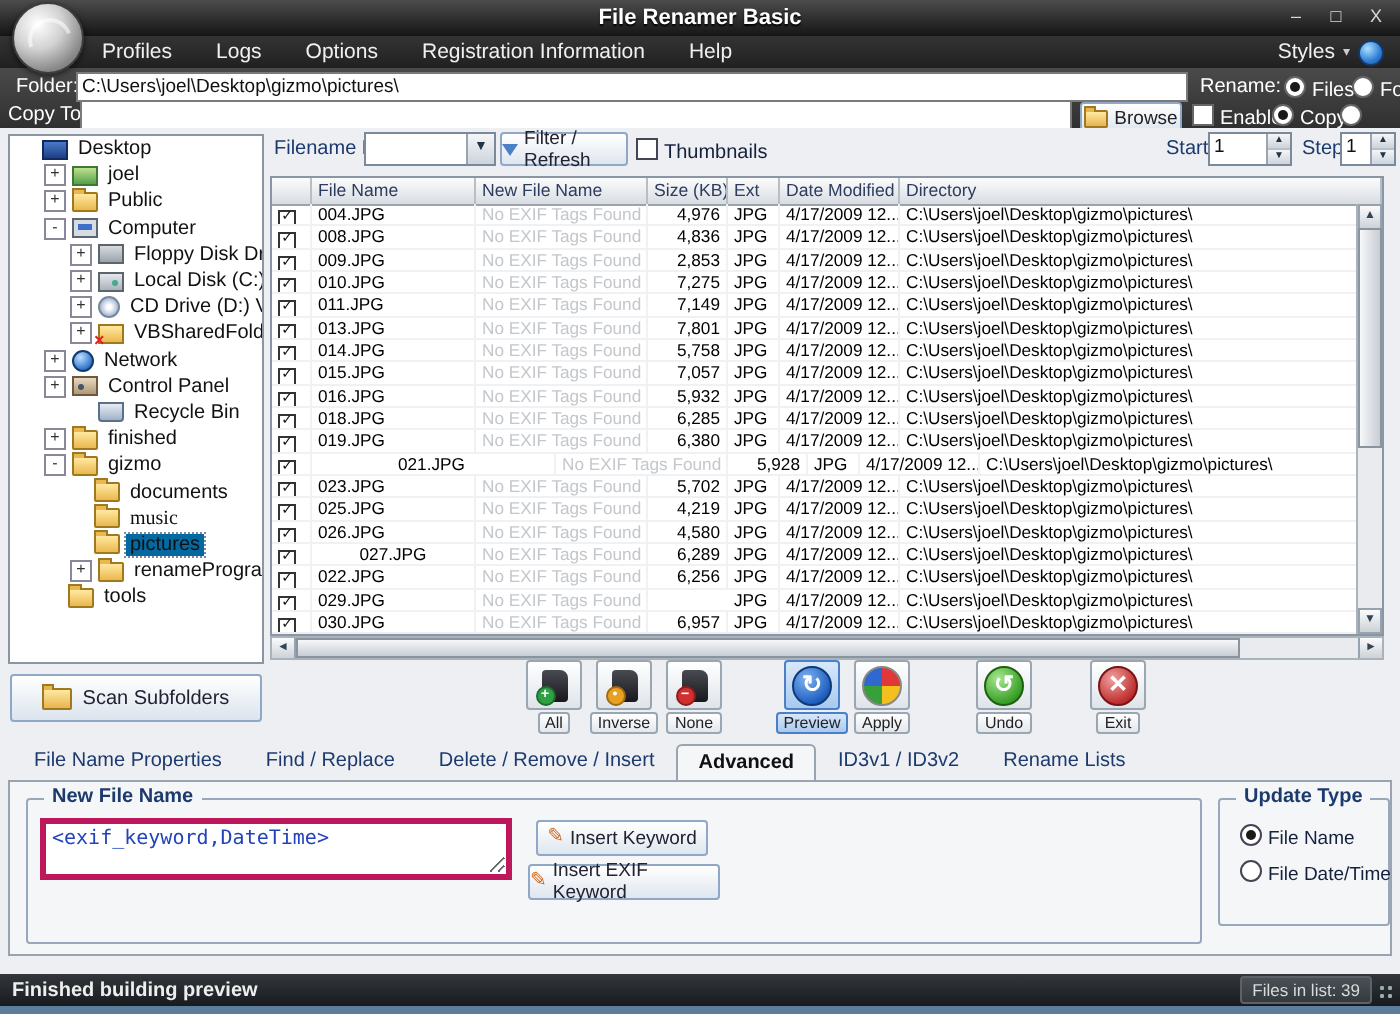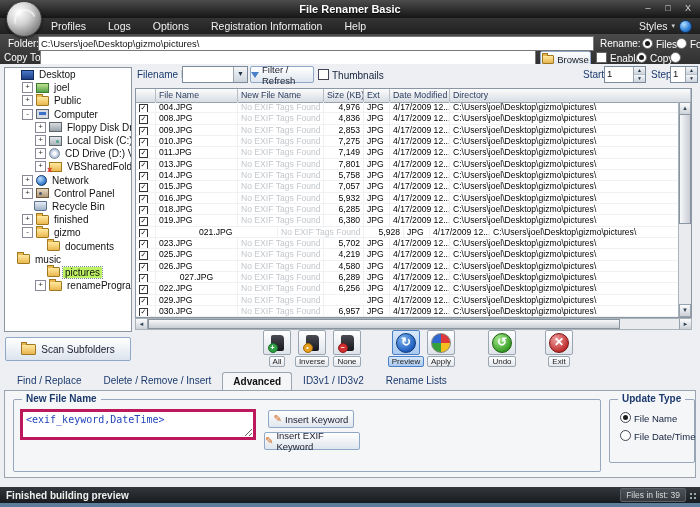--- a/index.html
+++ b/index.html
@@ -49,21 +49,21 @@
   .ti-disk{background:linear-gradient(#e4e8ec,#aab2ba);border:1px solid #5c646c}
   .ti-disk:before{content:"";position:absolute;right:2px;top:3px;width:3px;height:3px;border-radius:50%;background:#4a8}
   .ti-cd{width:11px;height:11px;border-radius:50%;background:radial-gradient(circle,#fff 18%,#b8c8dc 60%,#8fa4c0);border:1px solid #78889c}
   .ti-shared{background:linear-gradient(#ffe9a0,#eab84e);border:1px solid #a07820}
   .ti-shared:after{content:"×";position:absolute;left:-3px;bottom:-4px;color:#d22;font-weight:bold;font-size:9px}
   .ti-network{background:radial-gradient(circle at 35% 30%,#bfe0ff,#3a7fd0 65%,#1c4f90);border:1px solid #123a6e;border-radius:50%;width:11px;height:11px}
   .ti-control{background:linear-gradient(#e8d8c0,#b09878);border:1px solid #70583c}
   .ti-control:before{content:"";position:absolute;left:2px;top:3px;width:3px;height:3px;border-radius:50%;background:#456}
   .ti-recycle{background:linear-gradient(#e6ecf4,#9fb2c8);border:1px solid #5a708c;border-radius:0 0 2px 2px}
   .tlab{padding:0 2px}
-  .tsel .tlab{background:#bef264;outline:1px dotted #7a8aa0}
+  .tsel .tlab{background:#0369a1;outline:1px dotted #7a8aa0}
   
   .flabel{position:absolute;font-size:10px}
   .combo{position:absolute;left:182px;top:2px;width:64px;height:15px;background:#fff;border:1px solid #7a8a9a;display:flex}
   .combo .dd{margin-left:auto;width:13px;background:linear-gradient(#f4f6f8,#cdd4dc);border-left:1px solid #9aa4ae;font-size:7px;line-height:14px;text-align:center;color:#234}
   .fbtn{position:absolute;left:250px;top:2px;width:62px;height:15px;border:1px solid #8fa8c8;border-radius:2px;background:linear-gradient(#ffffff,#dfe6ee);font-size:9.5px;color:#223;display:flex;align-items:center;justify-content:center;gap:3px}
   .funnel{width:0;height:0;border-left:4px solid transparent;border-right:4px solid transparent;border-top:6px solid #4a80c8}
   .spin{position:absolute;top:2px;height:15px;background:#fff;border:1px solid #7a8a9a;display:flex}
   .spin .val{flex:1;font-size:9.5px;padding:1px 2px;color:#111}
   .spin .ud{width:11px;display:flex;flex-direction:column;border-left:1px solid #9aa4ae}
   .spin .ud span{flex:1;background:linear-gradient(#f4f6f8,#cdd4dc);font-size:5px;line-height:6px;text-align:center;color:#234;border-bottom:1px solid #b8c0c8}
@@ -219,54 +219,59 @@
         <div class="trow" style="padding-left: 17px;">
           <span class="exp">+</span>
           <span class="ti ti-network"></span>
           <span class="tlab">Network</span>
         </div>
         <div class="trow" style="padding-left: 17px;">
           <span class="exp">+</span>
           <span class="ti ti-control"></span>
           <span class="tlab">Control Panel</span>
         </div>
-        <div class="trow" style="padding-left: 17px; text-align: center;">
+        <div class="trow" style="padding-left: 32px; text-align: center;">
           <span class="expsp"></span>
           <span class="ti ti-recycle"></span>
           <span class="tlab">Recycle Bin</span>
         </div>
         <div class="trow" style="padding-left: 17px;">
           <span class="exp">+</span>
           <span class="ti ti-folder"></span>
           <span class="tlab">finished</span>
         </div>
         <div class="trow" style="padding-left: 17px;">
           <span class="exp">-</span>
           <span class="ti ti-folder"></span>
           <span class="tlab">gizmo</span>
         </div>
         <div class="trow" style="padding-left: 30px;">
           <span class="expsp"></span>
           <span class="ti ti-folder"></span>
           <span class="tlab">documents</span>
         </div>
-        <div class="trow" style="">
+        <div class="trow" style="padding-left: 30px; font-family: Liberation Serif, serif;">
           <span class="expsp"></span>
           <span class="ti ti-folder"></span>
           <span class="tlab">music</span>
         </div>
         <div class="trow tsel" style="padding-left: 30px;">
           <span class="expsp"></span>
           <span class="ti ti-folder"></span>
           <span class="tlab">pictures</span>
         </div>
         <div class="trow" style="padding-left: 30px;">
           <span class="exp">+</span>
           <span class="ti ti-folder"></span>
           <span class="tlab">renamePrograms</span>
+        </div>
+        <div class="trow" style="padding-left: 17px;">
+          <span class="expsp"></span>
+          <span class="ti ti-folder"></span>
+          <span class="tlab">tools</span>
         </div>
       </div>
 
     <span class="flabel navy" style="left:137px;top:5px">Filename Filter:</span>
     <span class="combo">
         <span class="dd">▼</span>
       </span>
     <span class="fbtn">
         <span class="funnel"></span>
         <span>Filter / Refresh</span>
@@ -544,20 +549,21 @@
         </div>
         <div class="tbtn" style="margin-left: 22px;">
           <div class="ic">
             <span class="circ red">✕</span>
           </div>
           <div class="lb">Exit</div>
         </div>
       </div>
 
     <div class="tabs" id="tabs">
+        <div class="tab">File Name Properties</div>
         <div class="tab">Find / Replace</div>
         <div class="tab">Delete / Remove / Insert</div>
         <div class="tab active">Advanced</div>
         <div class="tab">ID3v1 / ID3v2</div>
         <div class="tab">Rename Lists</div>
       </div>
 
     <div class="tabpanel">
       <div class="group" style="left:8px;top:8px;width:586px;height:71px">
         <span class="gtitle">New File Name</span>

